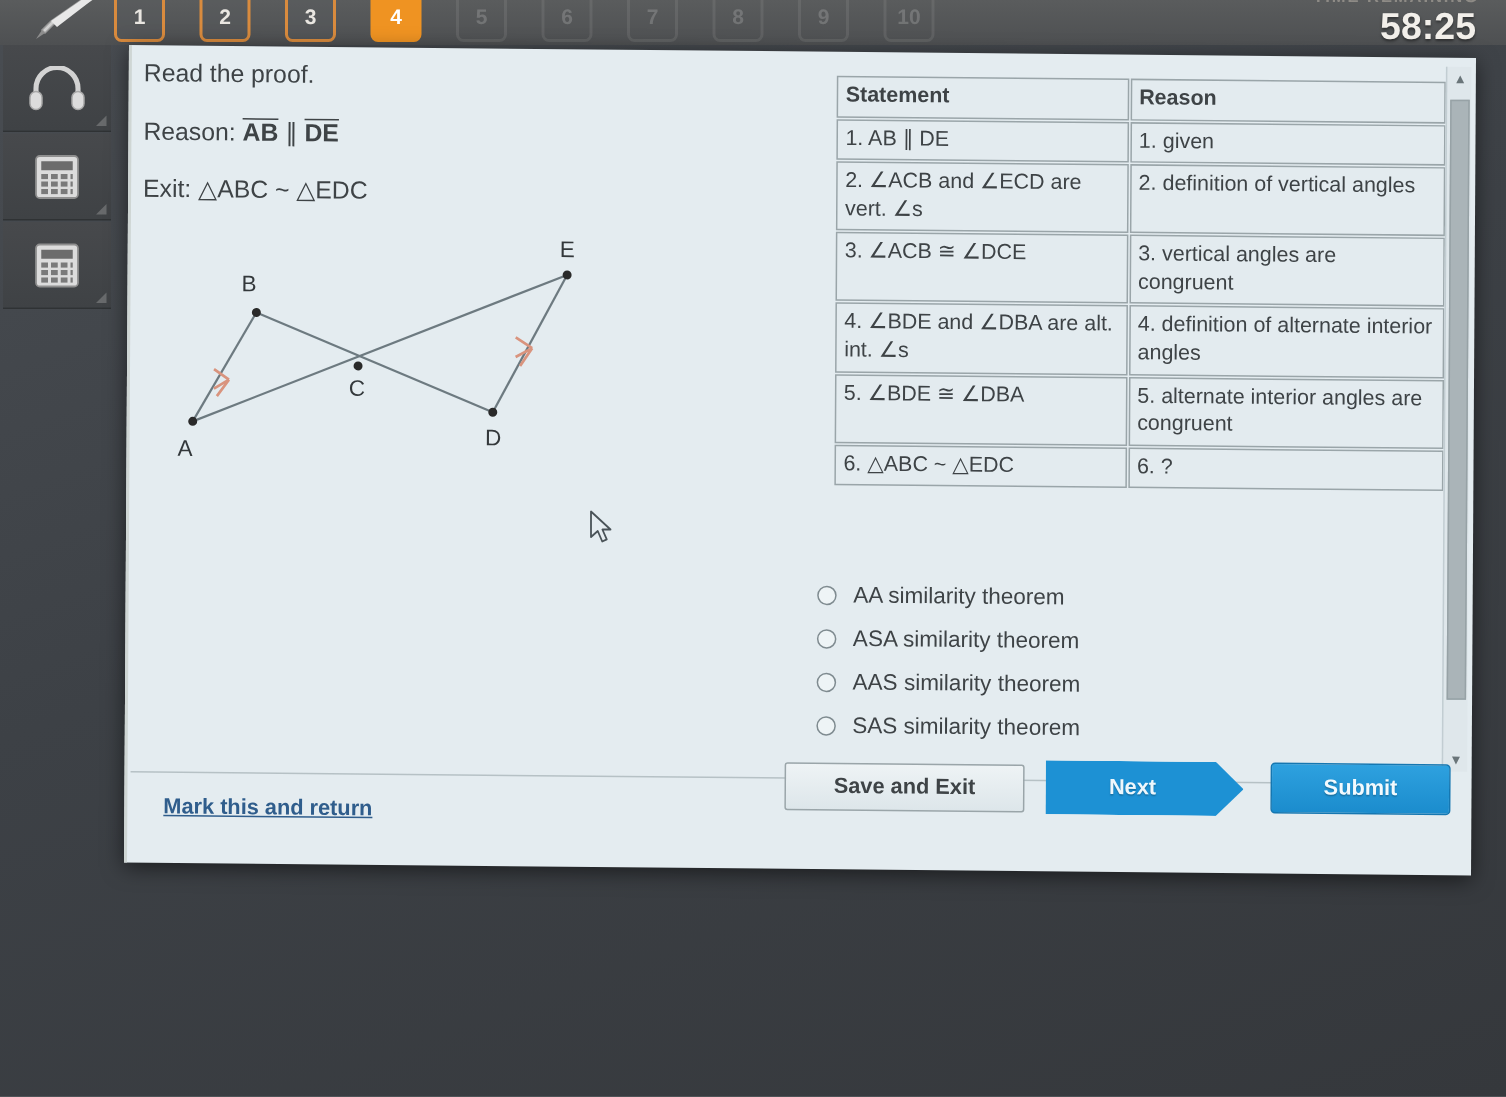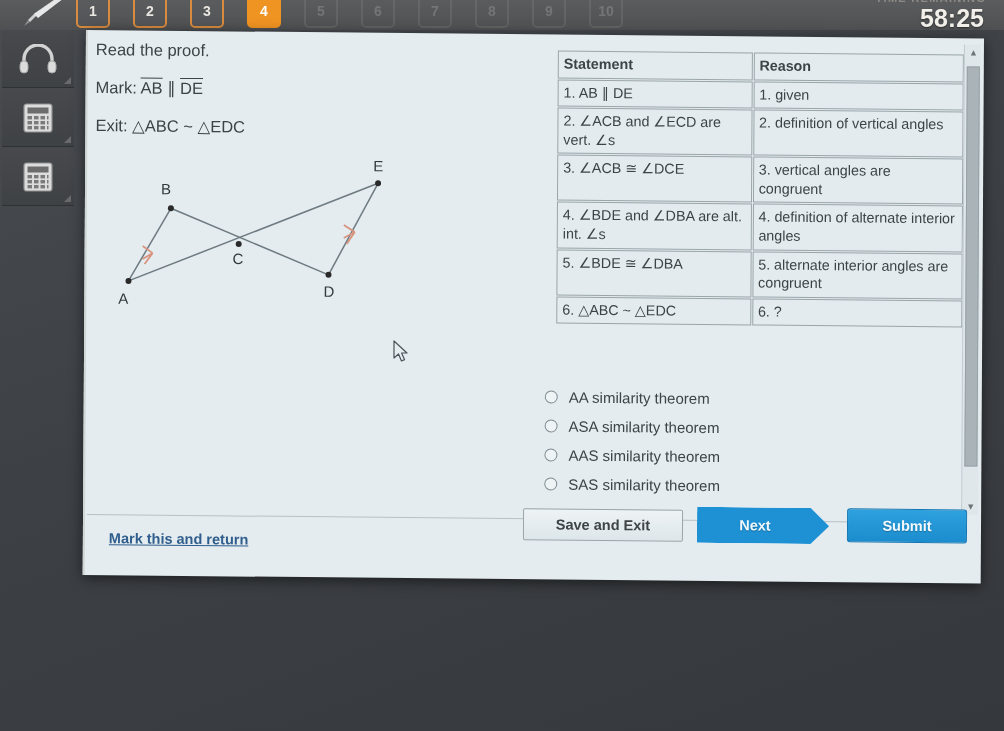--- a/index.html
+++ b/index.html
@@ -69,21 +69,21 @@
     transform-origin: top left;
     border-left: 2px solid #cfd6d4;
     overflow: hidden;
   }
   #panel-inner { position: absolute; inset: 0; }
 
   .prompt {
     position: absolute; left: 8px;
     color: #3e4346; font-size: 16.5px;
   }
-  .ovl { text-decoration: overline; }
+  .ovl { text-decoration: overline; font-weight: bold; }
 
   
   #proof-table {
     position: absolute; left: 469px; top: 15px; width: 408px;
     border-collapse: separate; border-spacing: 1px;
   }
   #proof-table td {
     border: 1px solid #9aa5a9;
     background: #e3ebef;
     padding: 3px 5px 4px 5px;
@@ -242,21 +242,21 @@
       </svg>
     </div>
   </div>
 
   <div id="panel">
    <div id="panel-inner">
 
     <div class="prompt" style="top:10px">Read the proof.</div>
 
     <div class="prompt" style="top:48px">
-      <span>Mark:</span>
+      <span>Reason:</span>
       <span class="ovl">AB</span>
       <span>∥</span>
       <span class="ovl">DE</span>
     </div>
 
     <div class="prompt" style="top:86px">
       <span>Exit:</span>
       <span>△ABC ~ △EDC</span>
     </div>
 

